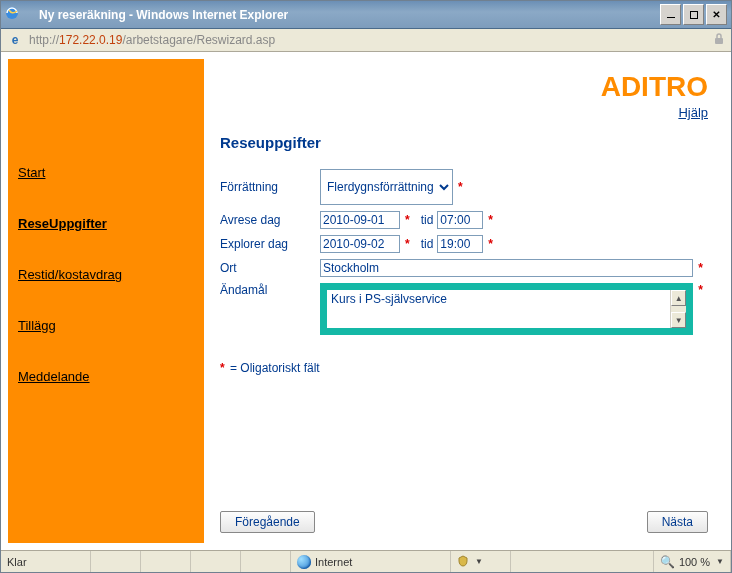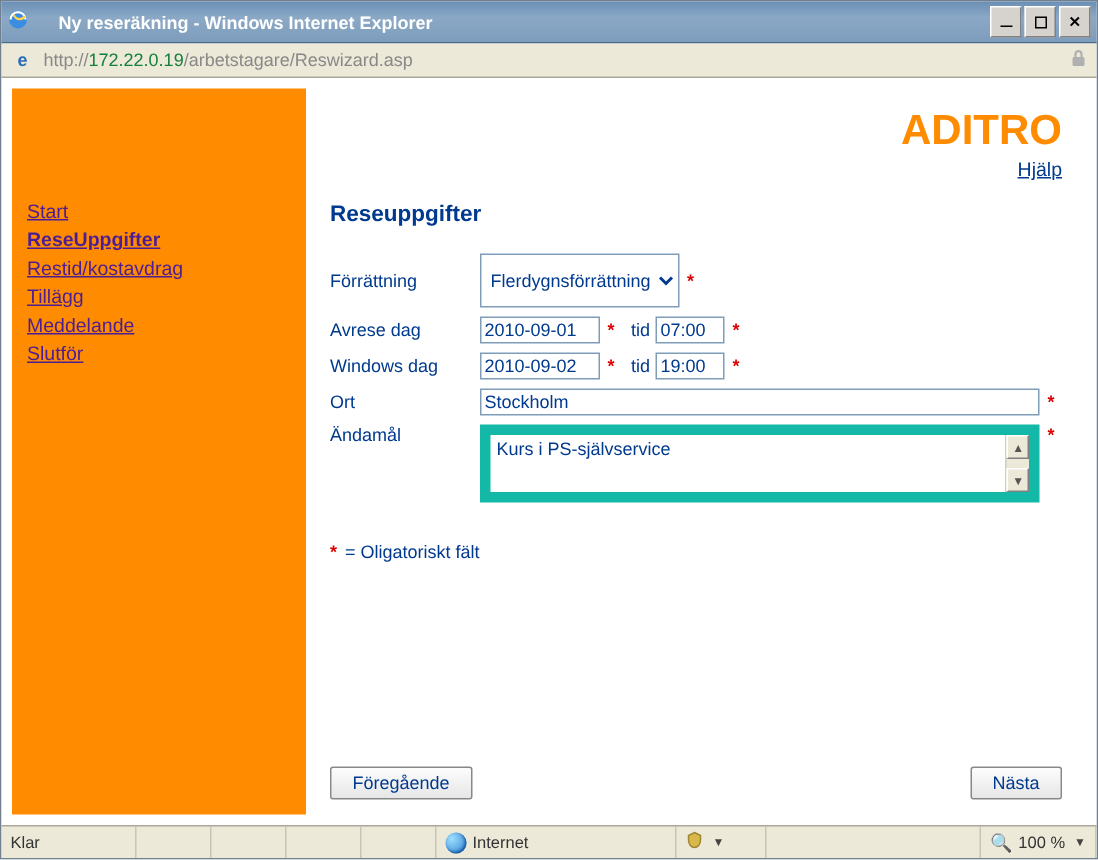--- a/index.html
+++ b/index.html
@@ -48,44 +48,45 @@
     align-items: center;
     gap: 6px;
     border-bottom: 1px solid #aca899;
   }
   .addr-icon {
     width: 16px; height: 16px;
     display: flex; align-items: center; justify-content: center;
     color: #2a6fb7; font-weight: bold; font-size: 12px;
   }
   .addr-url { flex: 1; color: #888; font-size: 12px; }
-  .addr-url .ip { color: #15803d; }
+  .addr-url .ip { color: #c2410c; }
   .content-wrap {
     flex: 1;
     background: #fff;
     padding: 6px;
     overflow: hidden;
   }
   .app-frame {
     height: 100%;
     display: flex;
     border: 1px solid #fff;
   }
   .sidebar {
     width: 196px;
     background: #ff8c00;
     padding: 72px 10px 10px 10px;
   }
   .sidebar a {
     display: block;
-    color: #4c1d95;
+    color: #000000;
     text-decoration: underline;
     font-size: 13px;
     padding: 2px 0;
     cursor: pointer;
+    margin-top: 32px;
   }
   .sidebar a.active { font-weight: bold; }
   .main {
     flex: 1;
     background: #fff;
     padding: 12px 16px 10px 16px;
     display: flex;
     flex-direction: column;
     position: relative;
   }
@@ -255,21 +256,20 @@
 
   <div class="content-wrap">
     <div class="app-frame">
 
       <div class="sidebar">
         <a>Start</a>
         <a class="active">ReseUppgifter</a>
         <a>Restid/kostavdrag</a>
         <a>Tillägg</a>
         <a>Meddelande</a>
-        <a>Slutför</a>
       </div>
 
       <div class="main">
         <div class="logo-row">
           <span class="logo">ADITRO</span>
         </div>
         <div class="help-row">
           <a class="help-link">Hjälp</a>
         </div>
 
@@ -286,21 +286,21 @@
         <div class="form-row">
           <span class="form-label">Avrese dag</span>
           <input class="inp inp-date" value="2010-09-01" style="">
           <span class="req">*</span>
           <span class="tid-label">tid</span>
           <input class="inp inp-time" value="07:00" style="">
           <span class="req">*</span>
         </div>
 
         <div class="form-row">
-          <span class="form-label">Windows dag</span>
+          <span class="form-label">Explorer dag</span>
           <input class="inp inp-date" value="2010-09-02" style="">
           <span class="req">*</span>
           <span class="tid-label">tid</span>
           <input class="inp inp-time" value="19:00" style="">
           <span class="req">*</span>
         </div>
 
         <div class="form-row">
           <span class="form-label">Ort</span>
           <input class="inp inp-wide" value="Stockholm" style="">

